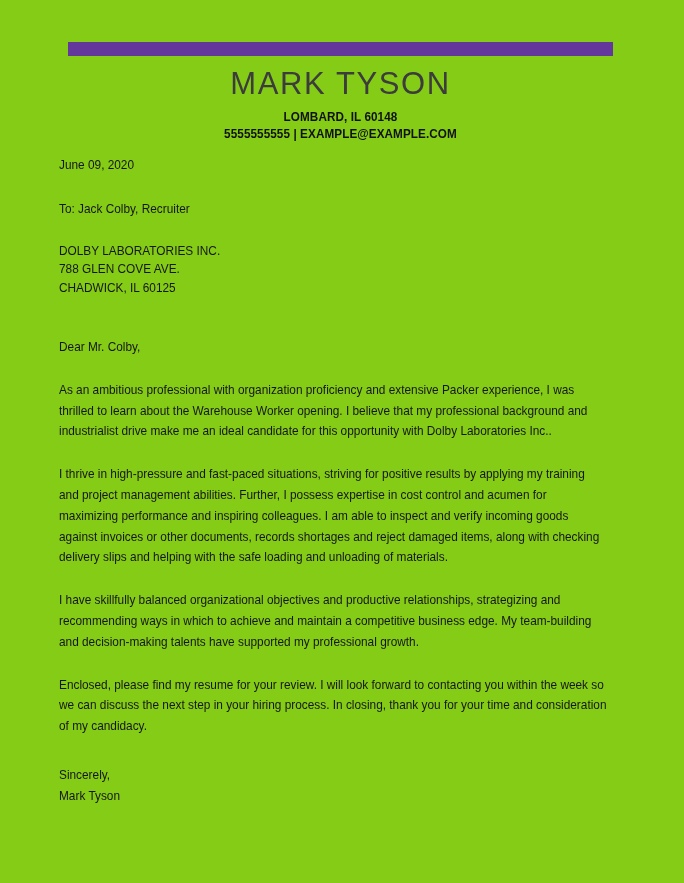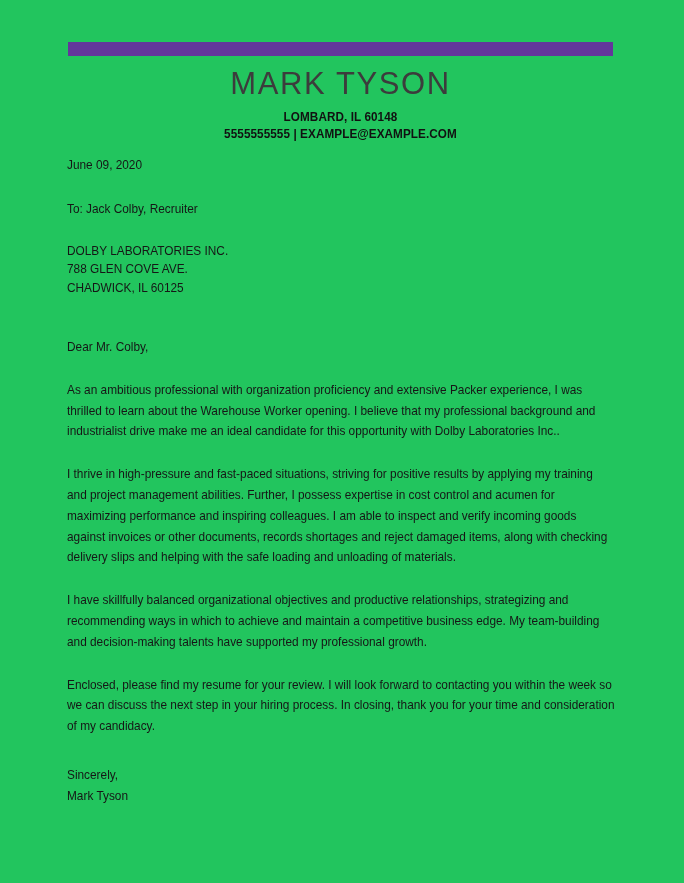--- a/index.html
+++ b/index.html
@@ -11,21 +11,21 @@
     width: 684px;
     height: 883px;
     position: relative;
     font-family: "Liberation Sans", sans-serif;
     -webkit-font-smoothing: antialiased;
   }
 
   .page {
     position: absolute;
     inset: 0;
-    background: #22c55e;
+    background: #84cc16;
   }
 
   
   .accent-bar {
     position: absolute;
     left: 68px;
     top: 42px;
     width: 545px;
     height: 14px;
     background: #63379b;
@@ -59,21 +59,21 @@
     line-height: 17px;
     transform: scaleX(0.90);
     transform-origin: center center;
     white-space: nowrap;
   }
   .contact-line.first { margin-top: 6px; }
 
   
   .letter {
     position: absolute;
-    left: 67px;
+    left: 59px;
     top: 155px;
     width: 548px;
   }
 
   .txt {
     font-family: "Liberation Sans", sans-serif;
     font-size: 12.6px;
     font-weight: 400;
     color: #161616;
     line-height: 20.8px;

